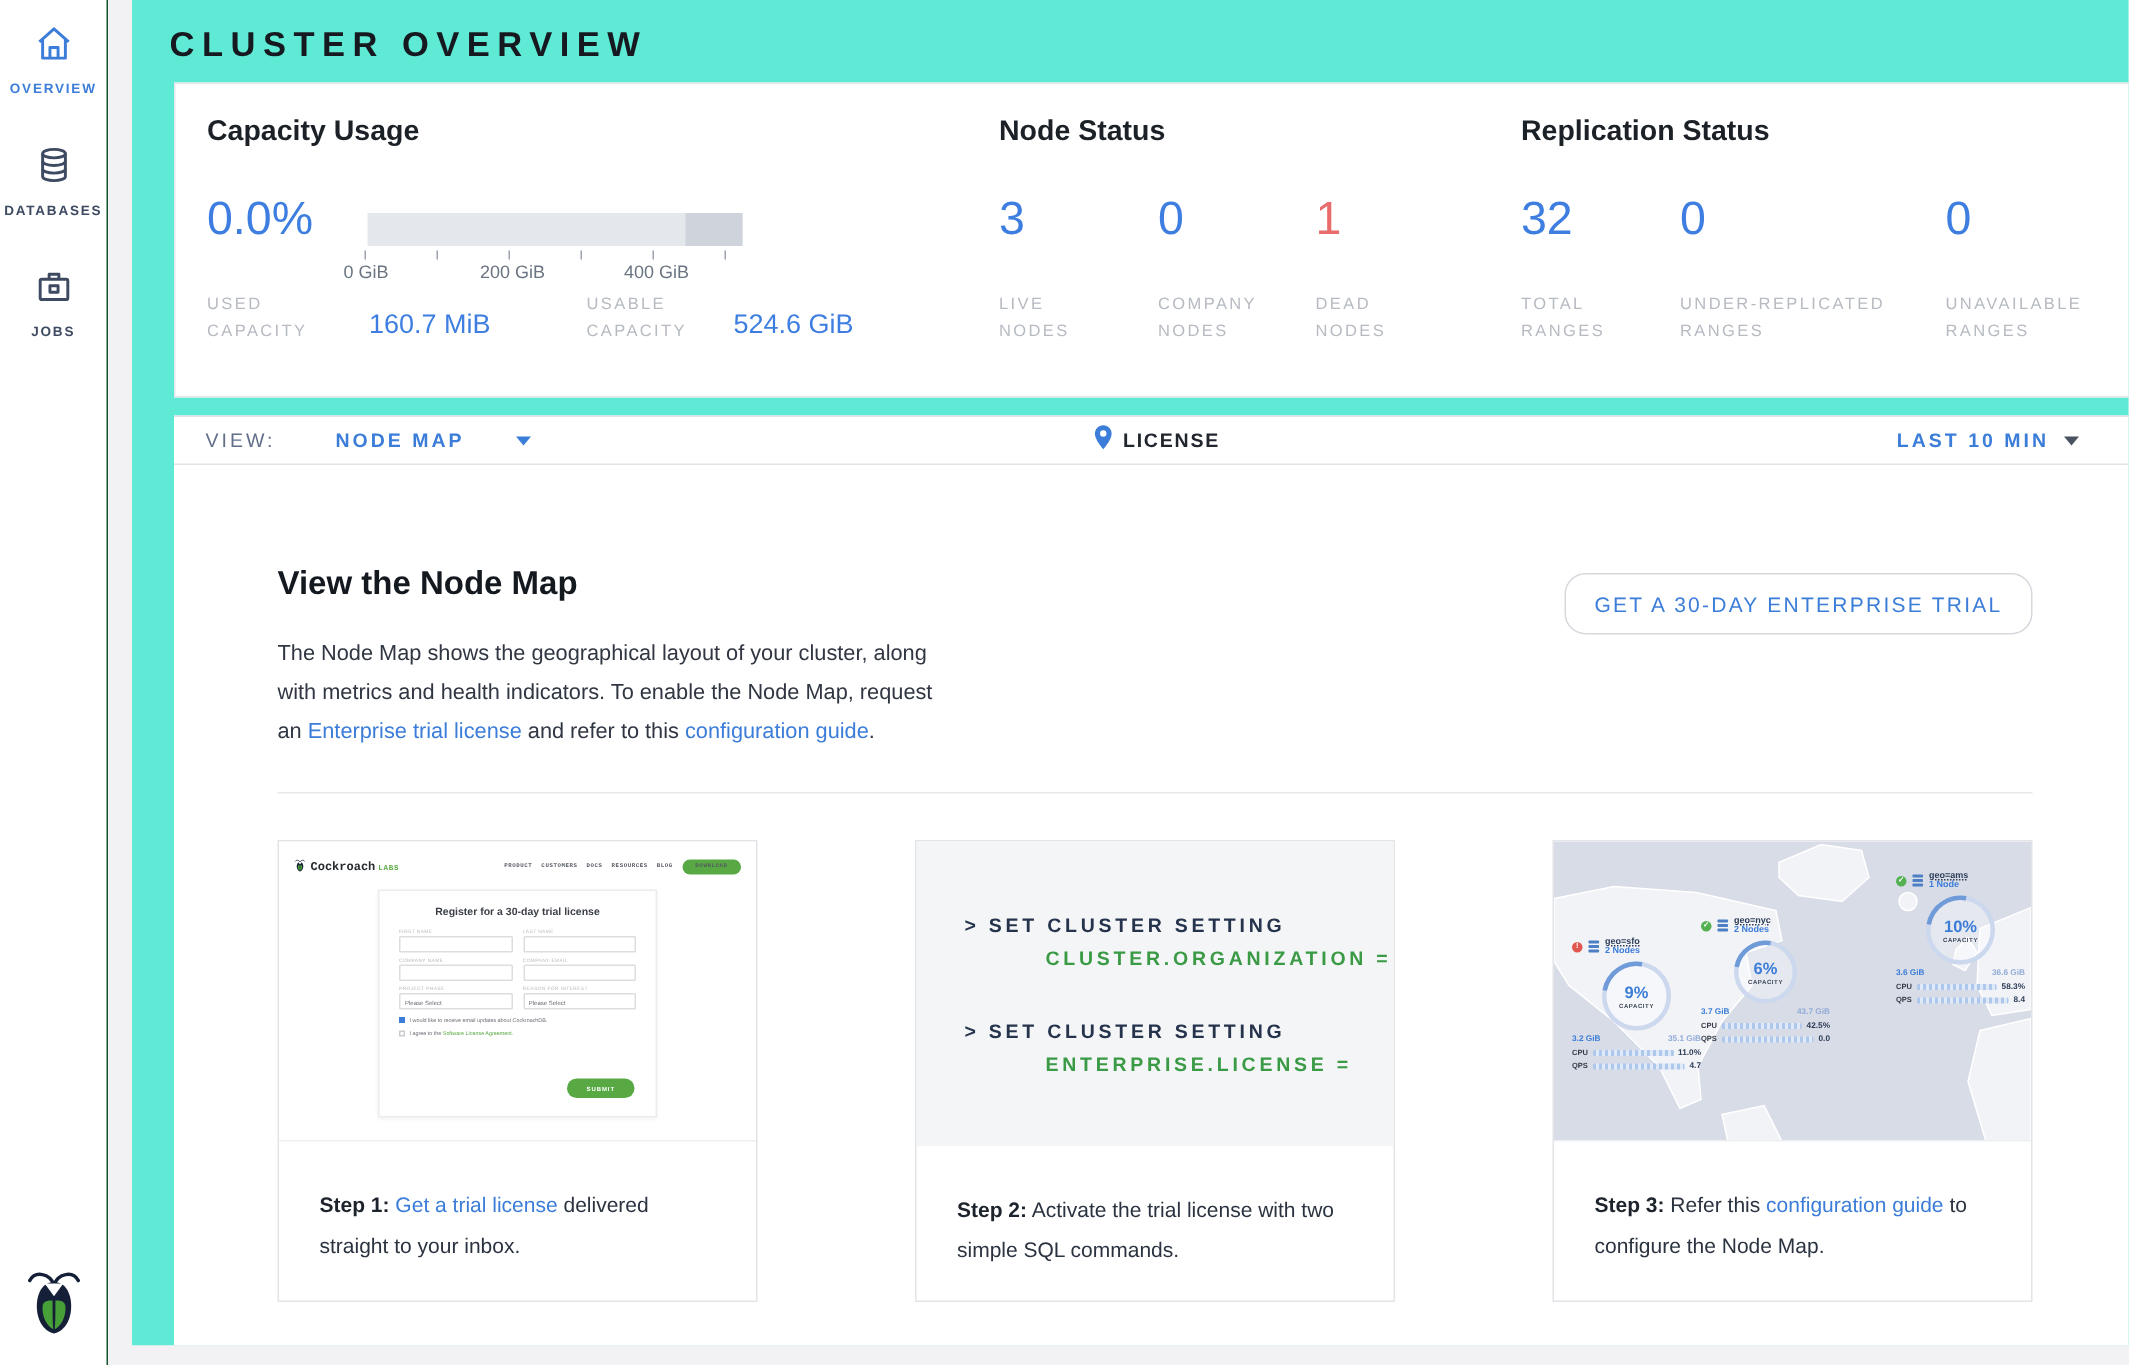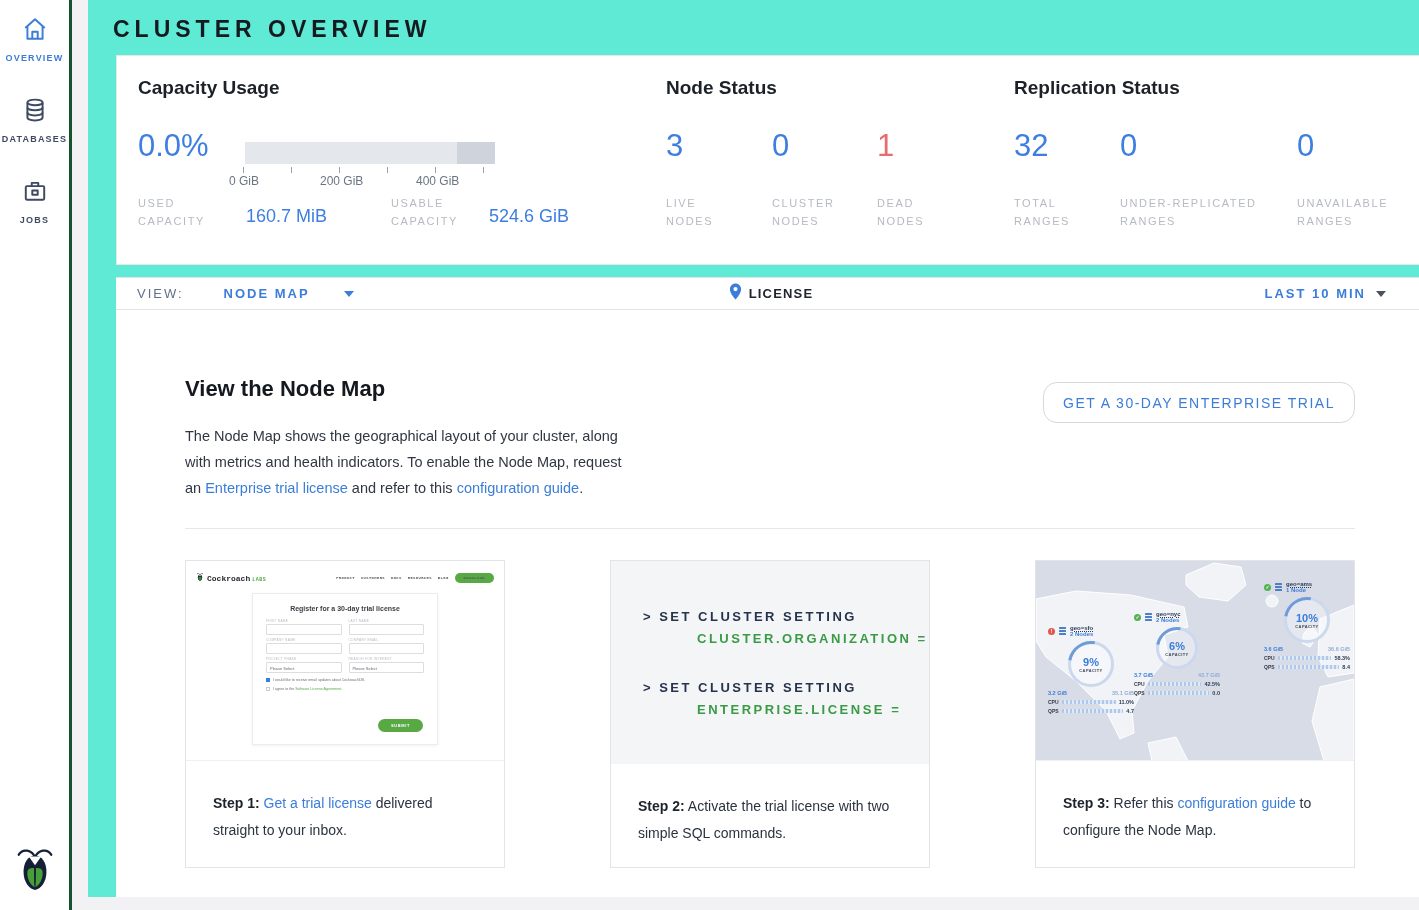--- a/index.html
+++ b/index.html
@@ -2,21 +2,21 @@
 <html><head>
 <meta charset="utf-8">
 <style>
   * { margin:0; padding:0; box-sizing:border-box; }
   html,body { width:1419px; height:910px; overflow:hidden;
     font-family:"Liberation Sans", sans-serif; background:#f2f2f4; }
   .page { position:relative; width:1419px; height:910px; }
 
   
   .sidebar { position:absolute; left:0; top:0; width:72px; height:910px;
-    background:#fff; border-right:3px solid #14532d; display:flex;
+    background:#fff; border-right:1px solid #14532d; display:flex;
     flex-direction:column; align-items:center; z-index:5; }
   .side-item { display:flex; flex-direction:column; align-items:center;
     width:72px; padding-top:16px; height:81px; cursor:pointer; }
   .side-item .lbl { margin-top:7px; font-size:9px; letter-spacing:1.2px;
     font-weight:700; color:#3e4a61; }
   .side-item svg { color:#3e4a61; }
   .side-item.active .lbl, .side-item.active svg { color:#3b7dd8; }
   .side-logo { margin-top:auto; margin-bottom:14px; }
 
   
@@ -228,21 +228,21 @@
       <div class="sum-value" style="left:372px">524.6 GiB</div>
 
       <h2 class="sum-title" style="left:549px">Node Status</h2>
       <div class="big-num" style="left:549px">3</div>
       <div class="big-num" style="left:655px">0</div>
       <div class="big-num red" style="left:760px">1</div>
       <div class="sum-label" style="left:549px">
         <span>LIVE</span><br><span>NODES</span>
       </div>
       <div class="sum-label" style="left:655px">
-        <span>CLUSTER</span><br><span>NODES</span>
+        <span>COMPANY</span><br><span>NODES</span>
       </div>
       <div class="sum-label" style="left:760px">
         <span>DEAD</span><br><span>NODES</span>
       </div>
 
       <h2 class="sum-title" style="left:897px">Replication Status</h2>
       <div class="big-num" style="left:897px">32</div>
       <div class="big-num" style="left:1003px">0</div>
       <div class="big-num" style="left:1180px">0</div>
       <div class="sum-label" style="left:897px">

